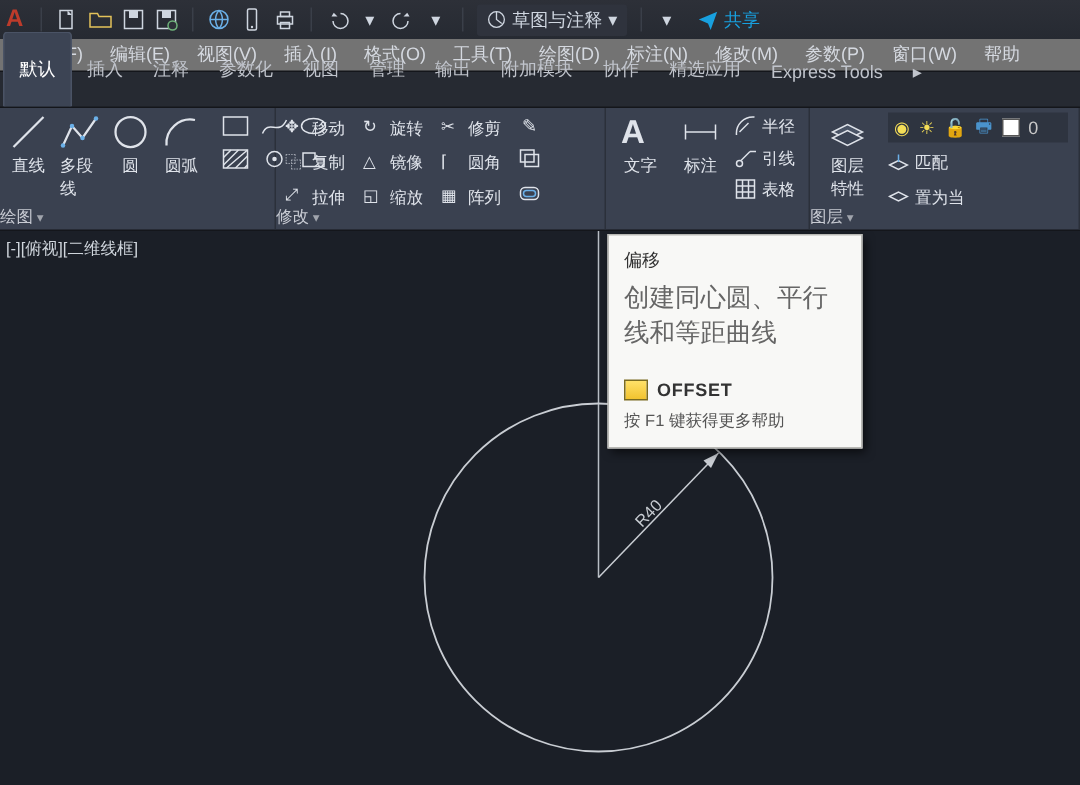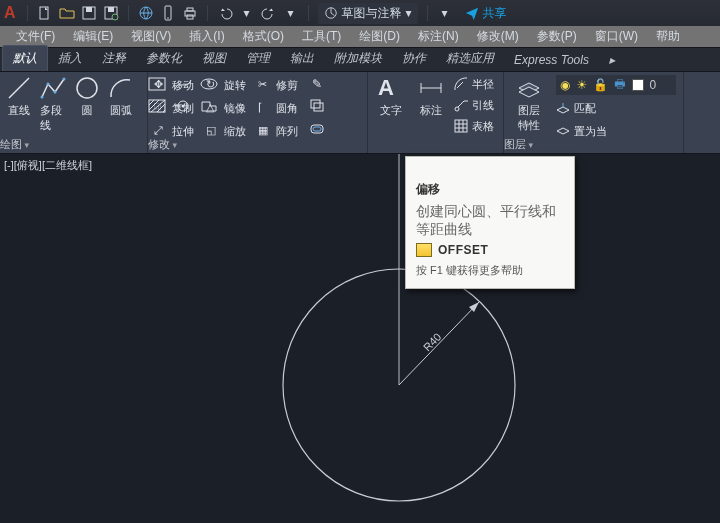--- a/index.html
+++ b/index.html
@@ -44,23 +44,23 @@
 
   
   #ribbon-tabs{
     height:24px;
     background:#262a32;
     display:flex; align-items:flex-end;
     padding-left:2px;
     border-bottom:1px solid #14161b;
   }
   .ribbon-tab{
-    padding:4px 10px;
+    padding:16px 10px;
     color:#c0c4cc;
-    border-top-left-radius:3px; border-top-right-radius:3px;font-style:italic;
+    border-top-left-radius:3px; border-top-right-radius:3px;
   }
   .ribbon-tab.active{
     background:#3c4454;
     color:#ffffff;
     border:1px solid #4a5365;
     border-bottom:none;
   }
 
   
   #ribbon{
@@ -172,22 +172,22 @@
     position:absolute;
     left:405px; top:156px;
     width:170px;
     background:#f8f8f6;
     border:1px solid #b9b9b5;
     box-shadow:2px 3px 6px rgba(0,0,0,0.6);
     padding:8px 10px 10px 10px;
     color:#222;
     z-index:10;
   }
-  #tooltip .tt-title{ font-weight:bold; color:#333; margin-bottom:5px;margin-top:16px;}
-  #tooltip .tt-desc{ color:#666; font-size:14px; margin-bottom:4px;}
+  #tooltip .tt-title{ font-weight:normal; color:#333; margin-bottom:5px;}
+  #tooltip .tt-desc{ color:#666; font-size:17px; margin-bottom:20px;}
   #tooltip .tt-cmd-row{ display:flex; align-items:center; gap:6px; margin-bottom:6px;}
   #tooltip .tt-cmd{ font-weight:bold; color:#333; letter-spacing:0.5px;}
   #tooltip .tt-cmd-ic{
     width:16px; height:14px;
     background:linear-gradient(#ffe169,#f2c32f);
     border:1px solid #7a6b20;
     display:inline-block;
   }
   #tooltip .tt-help{ color:#555; font-size:11px;}
 </style>
@@ -300,21 +300,21 @@
   <span class="ribbon-tab">输出</span>
   <span class="ribbon-tab">附加模块</span>
   <span class="ribbon-tab">协作</span>
   <span class="ribbon-tab">精选应用</span>
   <span class="ribbon-tab">Express Tools</span>
   <span class="ribbon-tab">▸</span>
 </div>
 
 <div id="ribbon">
 
-  <div class="panel" style="width:148px">
+  <div class="panel" style="width:184px">
     <div class="big-row">
       <div class="big-btn">
         <svg viewBox="0 0 26 26">
             <line x1="3" y1="23" x2="23" y2="3" stroke="#dfe3ea" stroke-width="1.5"></line>
           </svg>
         <span class="lbl">直线</span>
       </div>
       <div class="big-btn">
         <svg viewBox="0 0 26 26">
             <polyline points="2,22 8,9 15,17 24,4" fill="none" stroke="#dfe3ea" stroke-width="1.5"></polyline>

